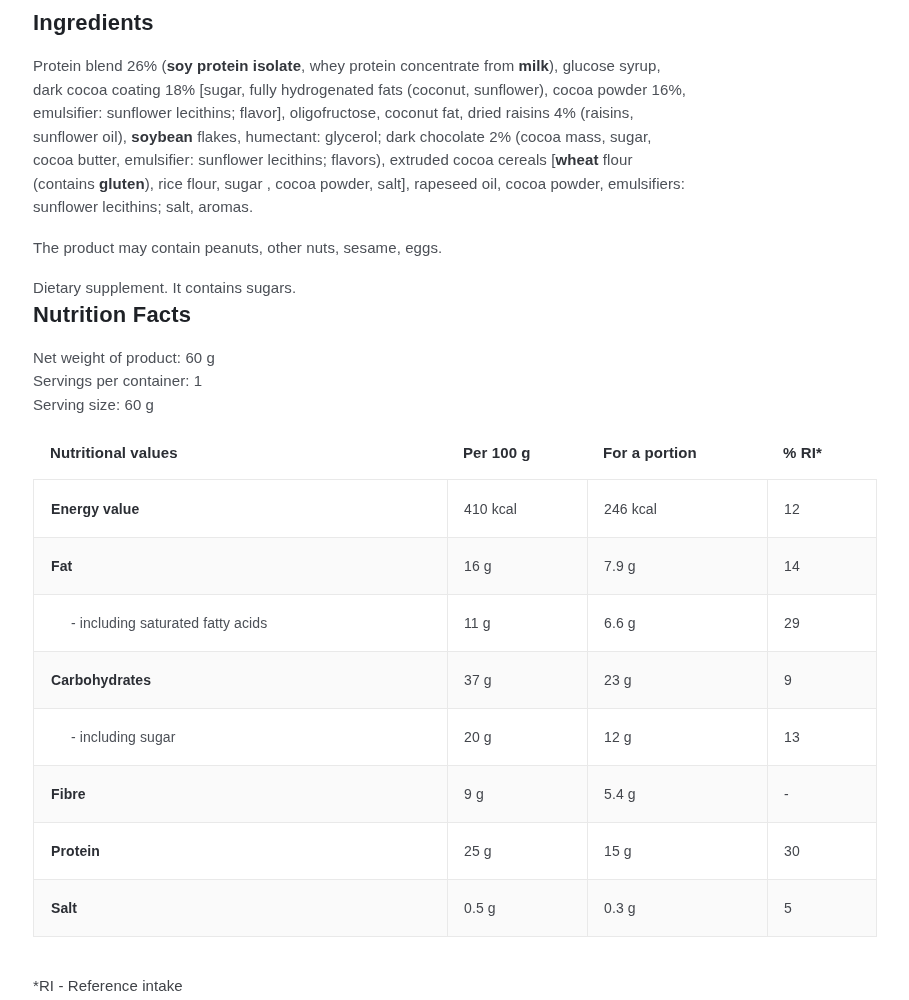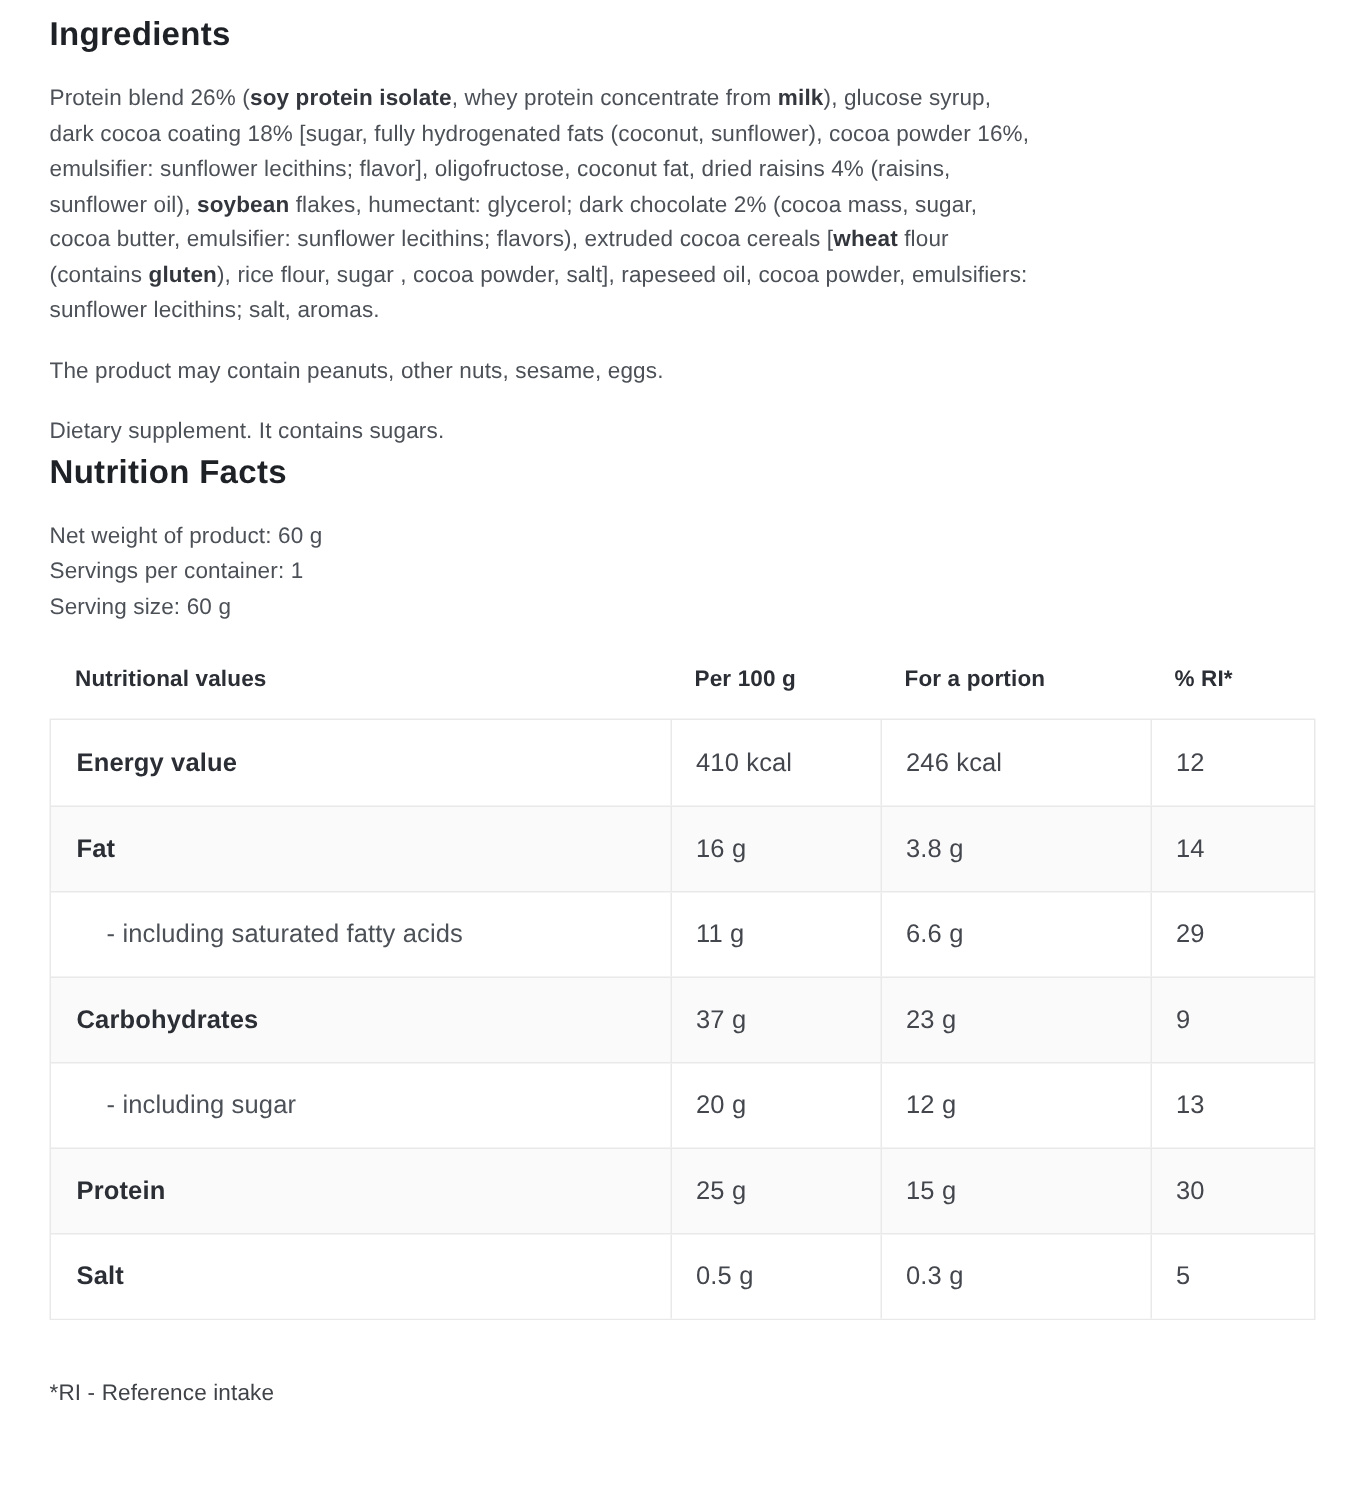--- a/index.html
+++ b/index.html
@@ -73,21 +73,21 @@
     display:grid;
     grid-template-columns:413px 140px 180px 109px;
     align-items:center;
     height:57px;
     background:#fff;
     border-top:1px solid var(--border);
   }
   .trow:first-child{border-top:none;}
   .trow:nth-child(even){background:var(--stripe);}
   .cell{
-    font-size:17px;
+    font-size:14px;
     color:var(--value);
     padding-left:16px;
     letter-spacing:.1px;
     height:100%;
     display:flex;
     align-items:center;
   }
   .cell.c1{padding-left:17px;color:var(--body);}
   .cell.c1.bold{font-weight:700;color:var(--label);}
   .cell.c1.indent{padding-left:37px;}
@@ -131,21 +131,21 @@
     <div class="tbody">
         <div class="trow">
           <div class="cell c1 bold">Energy value</div>
           <div class="cell c2">410 kcal</div>
           <div class="cell c3">246 kcal</div>
           <div class="cell c4">12</div>
         </div>
         <div class="trow">
           <div class="cell c1 bold">Fat</div>
           <div class="cell c2">16 g</div>
-          <div class="cell c3">3.8 g</div>
+          <div class="cell c3">7.9 g</div>
           <div class="cell c4">14</div>
         </div>
         <div class="trow">
           <div class="cell c1 indent">- including saturated fatty acids</div>
           <div class="cell c2">11 g</div>
           <div class="cell c3">6.6 g</div>
           <div class="cell c4">29</div>
         </div>
         <div class="trow">
           <div class="cell c1 bold">Carbohydrates</div>
@@ -153,20 +153,26 @@
           <div class="cell c3">23 g</div>
           <div class="cell c4">9</div>
         </div>
         <div class="trow">
           <div class="cell c1 indent">- including sugar</div>
           <div class="cell c2">20 g</div>
           <div class="cell c3">12 g</div>
           <div class="cell c4">13</div>
         </div>
         <div class="trow">
+          <div class="cell c1 bold">Fibre</div>
+          <div class="cell c2">9 g</div>
+          <div class="cell c3">5.4 g</div>
+          <div class="cell c4">-</div>
+        </div>
+        <div class="trow">
           <div class="cell c1 bold">Protein</div>
           <div class="cell c2">25 g</div>
           <div class="cell c3">15 g</div>
           <div class="cell c4">30</div>
         </div>
         <div class="trow">
           <div class="cell c1 bold">Salt</div>
           <div class="cell c2">0.5 g</div>
           <div class="cell c3">0.3 g</div>
           <div class="cell c4">5</div>

